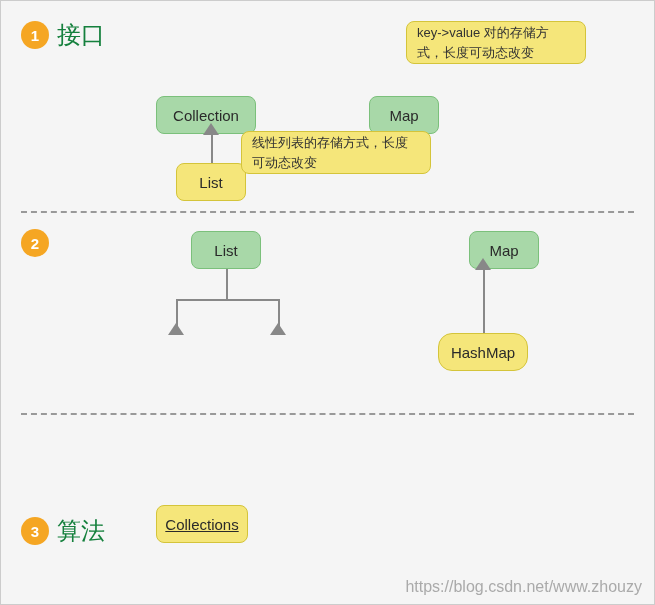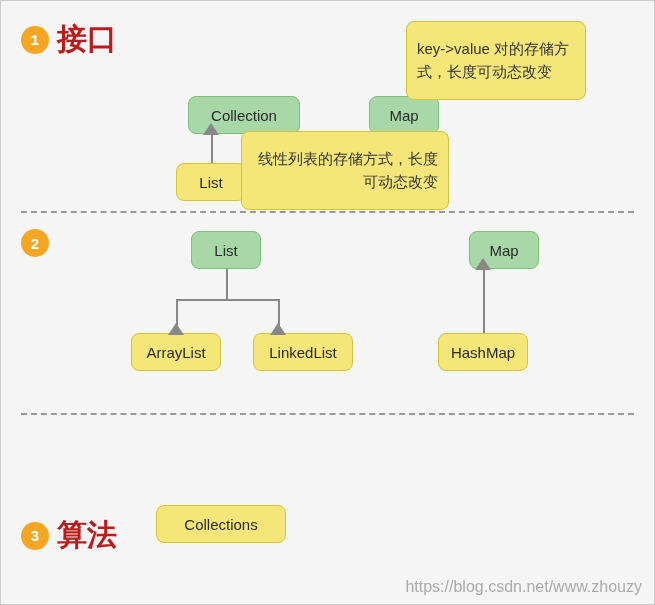--- a/index.html
+++ b/index.html
@@ -64,23 +64,23 @@
       font-weight: bold;
       font-size: 15px;
       display: flex;
       align-items: center;
       justify-content: center;
       margin-right: 8px;
       flex-shrink: 0;
     }
 
     .section-title {
-      font-size: 30px;
-      font-weight: bold;
-      color: #b91c1c;
+      font-size: 24px;
+      font-weight: normal;
+      color: #15803d;
     }
 
     
     .node {
       position: absolute;
       border-radius: 8px;
       display: flex;
       align-items: center;
       justify-content: center;
       font-size: 15px;
@@ -98,22 +98,22 @@
       border: 1px solid #d4c43a;
       color: #2a2a2a;
     }
 
     
     .tooltip {
       position: absolute;
       background: #f5e67a;
       border: 1px solid #d4c43a;
       border-radius: 8px;
-      padding: 16px 10px;
-      font-size: 15px;
+      padding: 1px 10px;
+      font-size: 13px;
       line-height: 1.5;
       color: #333;
     }
 
     
     .arrow-up {
       position: absolute;
       width: 0;
       height: 0;
       border-left: 8px solid transparent;
@@ -146,71 +146,65 @@
 <body>
 
 <div class="main-container">
 
   <div class="section section-1">
     <div class="section-label" style="top: 18px;">
       <div class="circle-num">1</div>
       <span class="section-title">接口</span>
     </div>
 
-    <div class="node node-green" style="width:112px; height:38px; left:155px; top:95px;margin-left:32px;">
+    <div class="node node-green" style="width:100px; height:38px; left:155px; top:95px;">
       <span>Collection</span>
     </div>
 
     <div class="node node-green" style="width:70px; height:38px; left:368px; top:95px;">
       <span>Map</span>
     </div>
 
     <div class="node node-yellow" style="width:70px; height:38px; left:175px; top:162px;">
       <span>List</span>
     </div>
 
     <div class="arrow-line-v" style="left:210px; top:133px; height:29px;"></div>
 
     <div class="arrow-up" style="left:202px; top:122px;"></div>
 
     <div class="tooltip" style="left:405px; top:20px; width:180px;">
       <span>key-&gt;value 对的存储方
 式，长度可动态改变</span>
     </div>
 
-    <div class="tooltip" style="left:240px; top:130px; width:208px;text-align:right;">
+    <div class="tooltip" style="left:240px; top:130px; width:190px;">
       <span>线性列表的存储方式，长度
 可动态改变</span>
     </div>
   </div>
 
   <div class="section-divider"></div>
 
   <div class="section section-2" style="position:relative;">
     <div class="section-label" style="top: 16px;">
       <div class="circle-num">2</div>
     </div>
 
     <div class="node node-green" style="width:70px; height:38px; left:190px; top:18px;">
       <span>List</span>
     </div>
 
     <div class="node node-green" style="width:70px; height:38px; left:468px; top:18px;">
       <span>Map</span>
     </div>
 
-    <div class="node node-yellow" style="width:90px; height:38px; left:130px; top:120px;">
-      <span>ArrayList</span>
-    </div>
-
-    <div class="node node-yellow" style="width:100px; height:38px; left:252px; top:120px;">
-      <span>LinkedList</span>
-    </div>
-
-    <div class="node node-yellow" style="width:90px; height:38px; left:437px; top:120px;">
+
+
+    <div class="node node-yellow" style="width:90px; height:38px; left:437px; top:120px;border-radius:14px;">
       <span>HashMap</span>
     </div>
 
     <div class="arrow-line-v" style="left:225px; top:56px; height:30px;"></div>
 
     <div class="arrow-line-h" style="left:175px; top:86px; width:102px;"></div>
 
     <div class="arrow-line-v" style="left:175px; top:86px; height:34px;"></div>
 
     <div class="arrow-up" style="left:167px; top:110px;"></div>
@@ -225,21 +219,21 @@
 
   <div class="section-divider"></div>
 
   <div class="section section-3" style="position:relative;">
     <div class="section-label" style="top: 100px;">
       <div class="circle-num">3</div>
       <span class="section-title">算法</span>
     </div>
 
 
-    <div class="node node-yellow" style="width:130px; height:38px; left:155px; top:90px;">
+    <div class="node node-yellow" style="width:92px; height:38px; left:155px; top:90px;text-decoration:underline;">
       <span>Collections</span>
     </div>
   </div>
 
   <div class="watermark">
     <span>https://blog.csdn.net/www.zhouzy</span>
   </div>
 
 </div>
 

